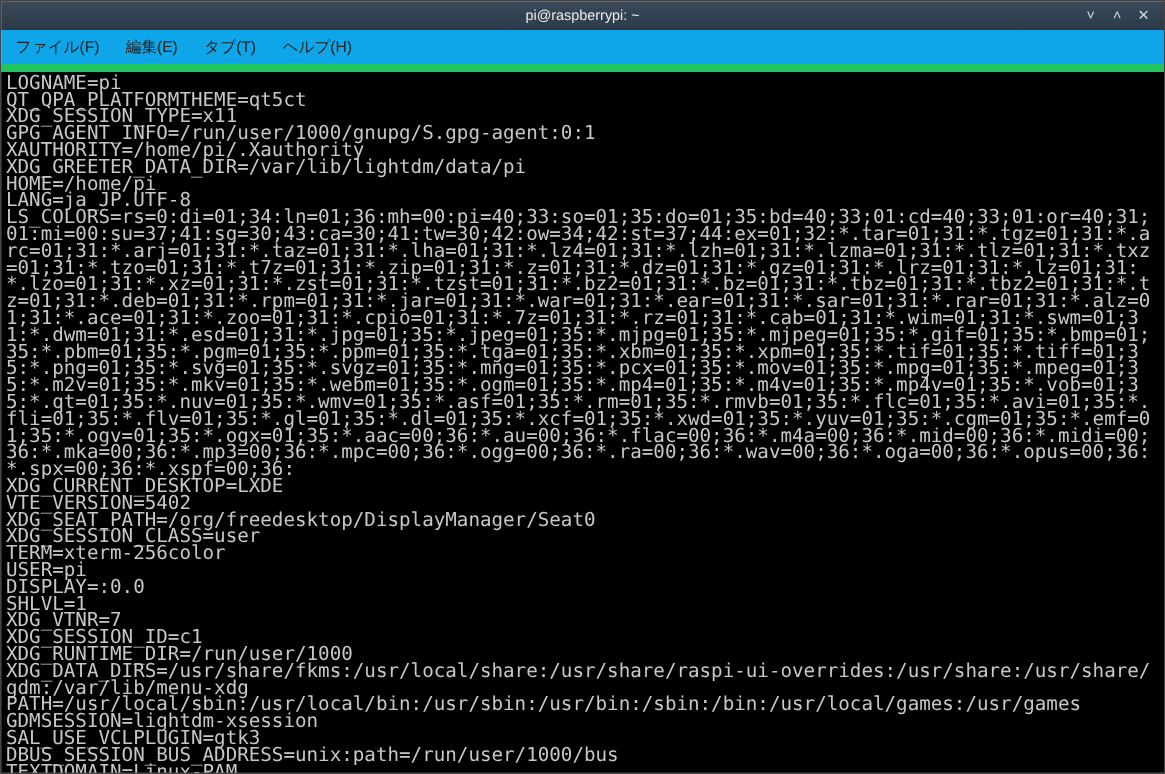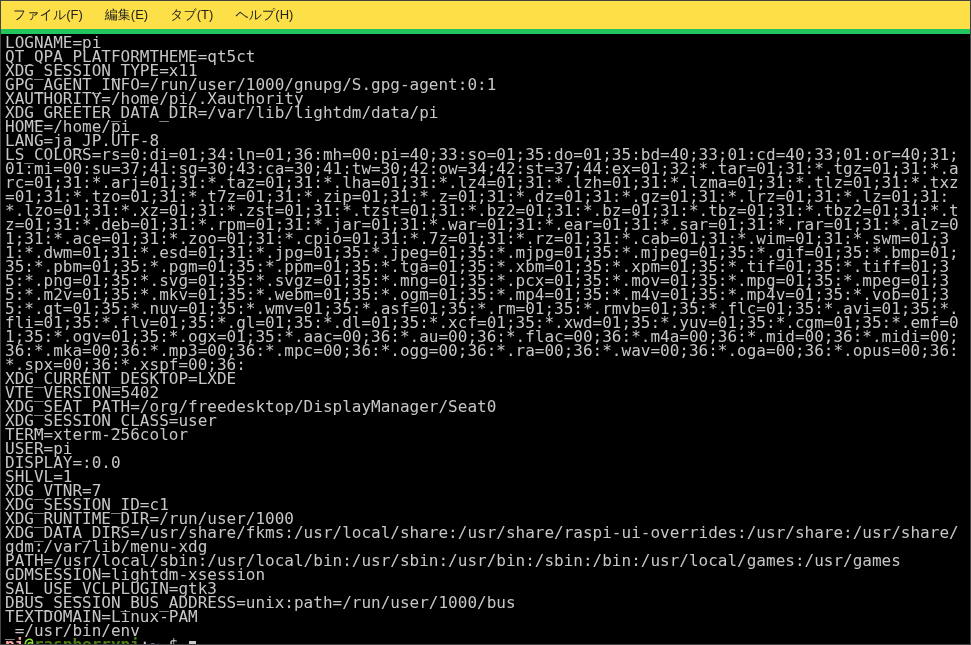--- a/index.html
+++ b/index.html
@@ -46,22 +46,22 @@
   .titlebar .controls span {
     width: 14px;
     text-align: center;
     cursor: pointer;
     color: #cfd8e0;
     font-size: 12px;
     line-height: 14px;
   }
   .menubar {
     height: 28px;
-    background: #fde047;
-    border-bottom: 5px solid #22c55e;
+    background: #0ea5e9;
+    border-bottom: 7px solid #22c55e;
     display: flex;
     align-items: center;
     font-size: 13px;
     color: #222;
     padding-left: 8px;
     gap: 14px;
   }
   .menubar .menu-item {
     cursor: pointer;
     padding: 2px 4px;
@@ -91,20 +91,28 @@
     background: #c7c7c7;
     vertical-align: text-bottom;
     margin-left: 1px;
   }
 </style>
 </head>
 <body>
 
 <div class="window">
 
+  <div class="titlebar">
+    <div class="title">pi@raspberrypi: ~</div>
+    <div class="controls">
+      <span>˅</span>
+      <span>˄</span>
+      <span>✕</span>
+    </div>
+  </div>
 
   <div class="menubar">
     <div class="menu-item">ファイル(F)</div>
     <div class="menu-item">編集(E)</div>
     <div class="menu-item">タブ(T)</div>
     <div class="menu-item">ヘルプ(H)</div>
   </div>
 
   <div class="terminal" id="terminal"><span>LOGNAME=pi
 QT_QPA_PLATFORMTHEME=qt5ct

